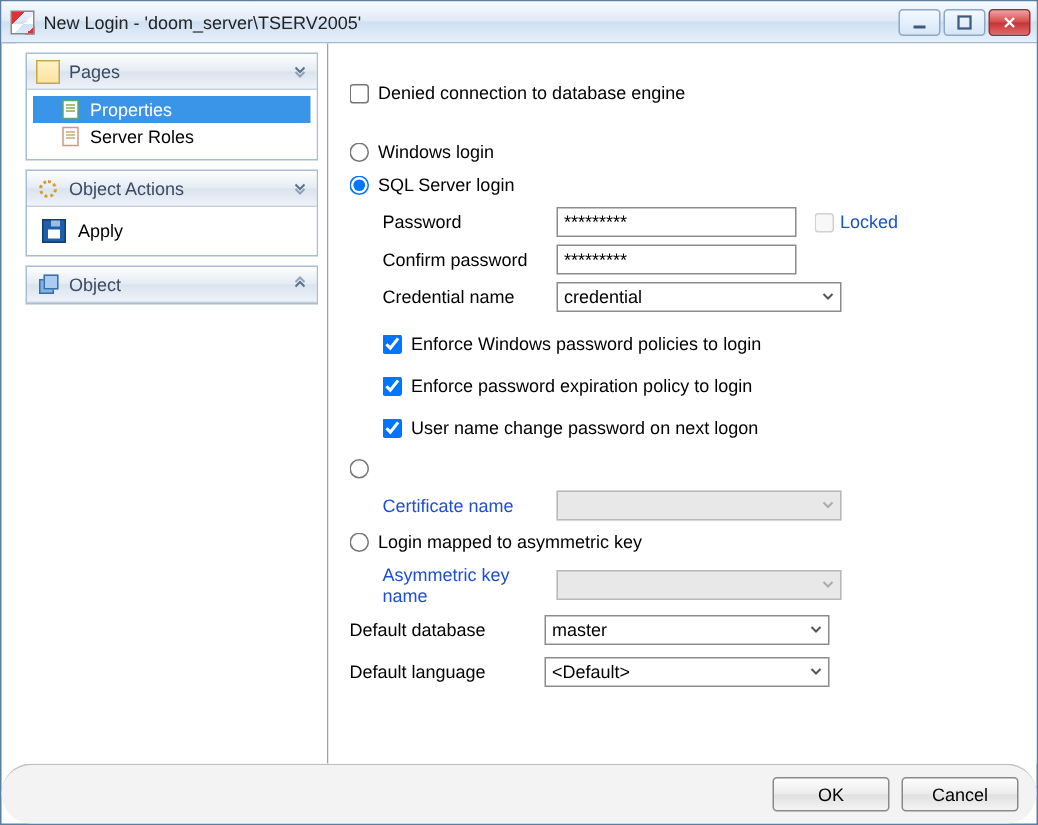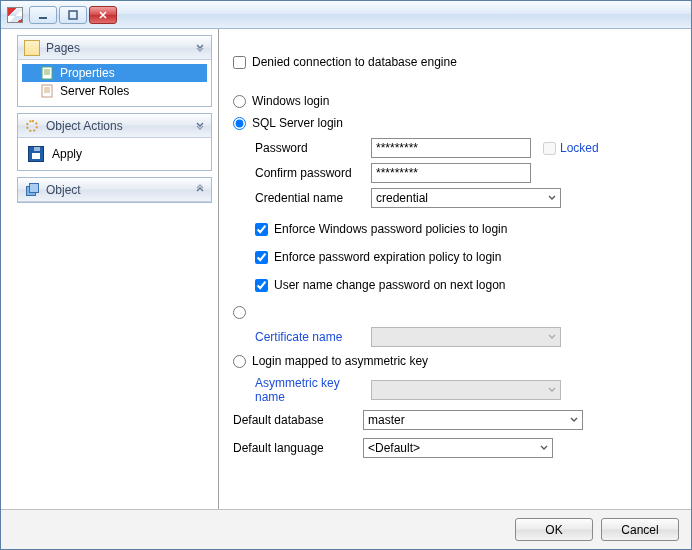--- a/index.html
+++ b/index.html
@@ -158,20 +158,21 @@
   input[type=checkbox], input[type=radio] { margin:0; }
   .radio-row { display:flex; align-items:center; gap:6px; margin: 7px 0 8px 0; }
   .disabled-text { color:#1d4ed8; }
   .locked-wrap { margin-left: 12px; display:flex; align-items:center; gap:4px;}
   
   .footer {
     border-top: 1px solid #c0c0c0;
     padding: 8px 12px;
     display: flex; justify-content: flex-end; gap: 8px;
     background: #f3f3f3;
+    border-radius: 20px;
   }
   .btn {
     min-width: 78px; height: 23px;
     border: 1px solid #8a8a8a;
     background: linear-gradient(to bottom,#fdfdfd,#ececec 48%,#e0e0e0 52%,#f4f4f4);
     border-radius: 3px;
     font: inherit;
     cursor: default;
   }
   .enabled-wrap { margin-left: 14px; display:flex; align-items:center; gap:4px;}
@@ -184,20 +185,21 @@
   .cube-icon::before{content:"";position:absolute;left:2px;top:4px;width:8px;height:8px;background:#7fb4e8;border:1px solid #3a6ea8;}
   .cube-icon::after{content:"";position:absolute;left:5px;top:1px;width:8px;height:8px;background:#a9cdf0;border:1px solid #3a6ea8;}
 </style>
 </head>
 <body>
 
 <div class="window">
 
   <div class="titlebar">
     <span class="app-icon"></span>
+    <span class="title-text">New Login - 'doom_server\TSERV2005'</span>
     <div class="winbtns">
       <div class="winbtn">
         <svg width="10" height="10" viewBox="0 0 10 10">
             <rect x="1" y="7" width="8" height="2" fill="currentColor"></rect>
           </svg>
       </div>
       <div class="winbtn">
         <svg width="10" height="10" viewBox="0 0 10 10">
             <rect x="1" y="1" width="8" height="8" fill="none" stroke="currentColor" stroke-width="1.5"></rect>
           </svg>
@@ -372,21 +374,21 @@
               <svg width="8" height="8" viewBox="0 0 8 8">
                   <path d="M1 2 L4 5 L7 2" fill="none" stroke="#aaa" stroke-width="1.3"></path>
                 </svg>
             </span>
           </div>
         </div>
       </div>
 
       <div class="row" style="margin-top:6px;">
         <span class="lbl">Default database</span>
-        <div class="select" style="width:220px">
+        <div class="select" style="width:190px">
           <span>master</span>
           <span class="arrow">
             <svg width="8" height="8" viewBox="0 0 8 8">
                 <path d="M1 2 L4 5 L7 2" fill="none" stroke="currentColor" stroke-width="1.3"></path>
               </svg>
           </span>
         </div>
       </div>
       <div class="row">
         <span class="lbl">Default language</span>

